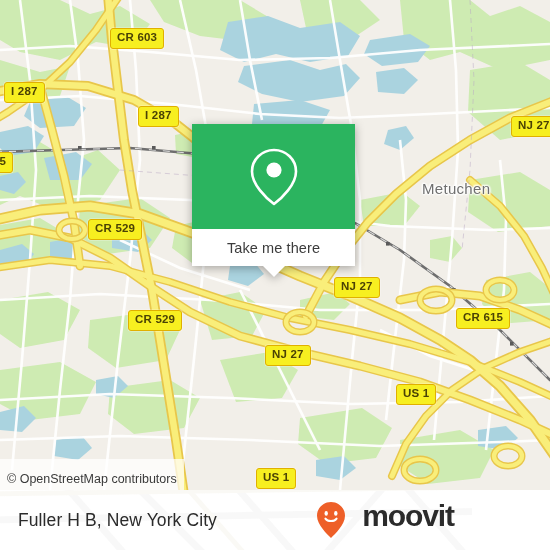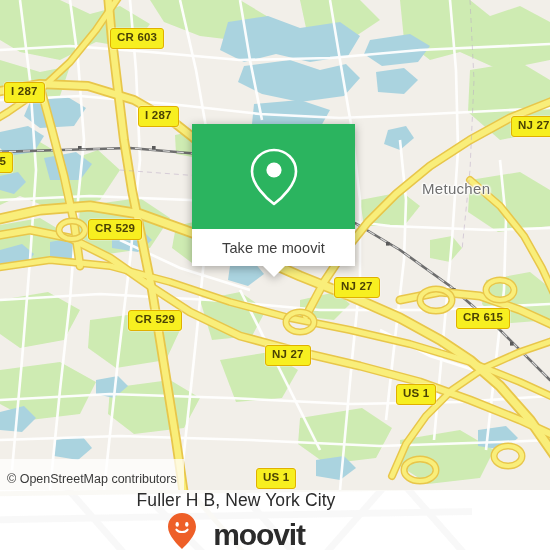--- a/index.html
+++ b/index.html
@@ -124,35 +124,34 @@
     position: absolute;
     left: 0; top: 490px;
     width: 472px;
     height: 60px;
     background: #ffffff;
     display: flex;
     align-items: center;
     justify-content: space-between;
     padding: 0 18px 0 18px;
     overflow: hidden;
-    flex-direction: column;
   }
 
   #footer-title {
     color: #2b2b2b;
     font-family: "Liberation Sans", sans-serif;
     font-size: 17.5px;
     letter-spacing: 0.1px;
     white-space: nowrap;
     z-index: 2;
   }
 
   #brand {
     display: flex;
-    align-items: flex-end;
+    align-items: flex-start;
     gap: 16px;
     z-index: 2;
   }
 
   #brand-word {
     color: #2b2b2b;
     font-family: "Liberation Sans", sans-serif;
     font-weight: bold;
     font-size: 30px;
     letter-spacing: -1.1px;
@@ -349,21 +348,21 @@
     <div class="shield" style="left:256px; top:468px;">US 1</div>
 
     <div id="popup">
       <div id="popup-head">
         <svg width="52" height="62" viewBox="0 0 52 62">
           <path d="M26 4 C13.8 4 4 13.6 4 25.4 C4 38.5 18 52 26 58 C34 52 48 38.5 48 25.4 C48 13.6 38.2 4 26 4 Z" fill="none" stroke="#ffffff" stroke-width="2.6" stroke-linejoin="round"></path>
           <circle cx="26" cy="24" r="7.6" fill="#ffffff"></circle>
         </svg>
       </div>
       <div id="popup-foot">
-        <span id="popup-label">Take me moovit</span>
+        <span id="popup-label">Take me there</span>
         <div id="popup-tail"></div>
       </div>
     </div>
 
     <div id="attribution">© OpenStreetMap contributors</div>
   </div>
 
   <div id="footer">
 
     <svg id="footer-ghost" width="550" height="60" viewBox="0 0 550 60">

